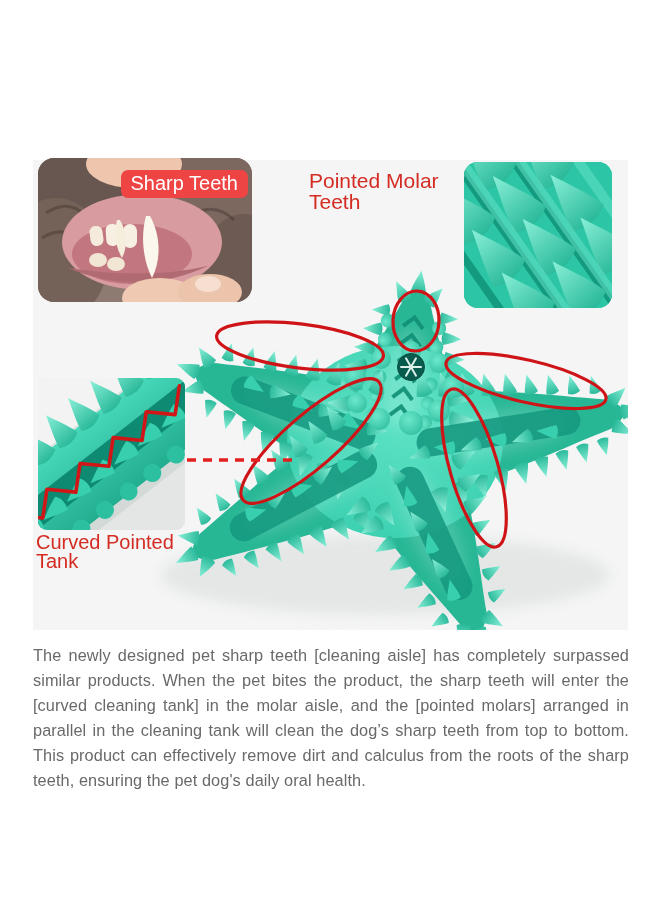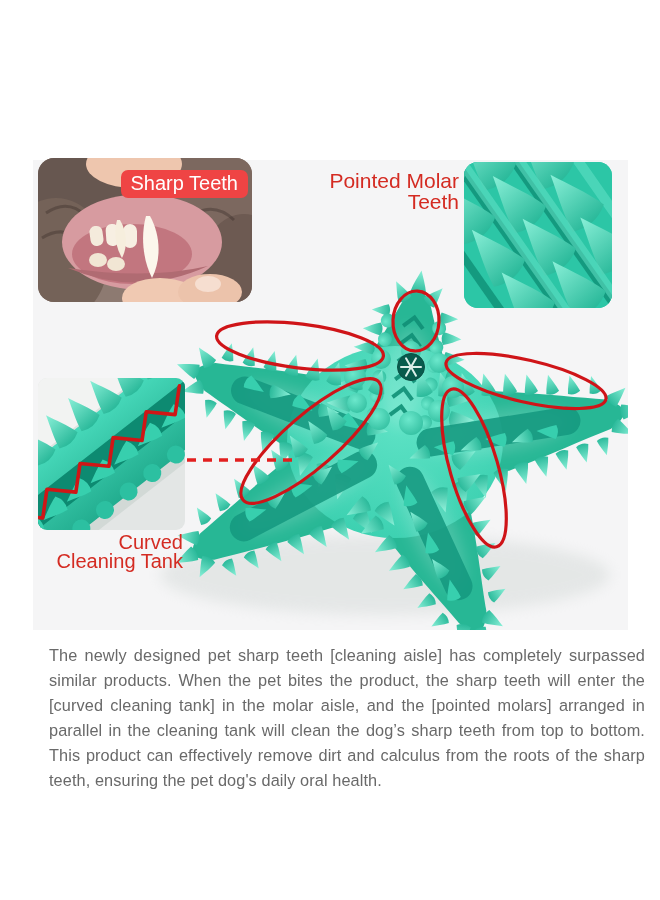--- a/index.html
+++ b/index.html
@@ -14,27 +14,27 @@
   #inset-mouth{left:38px;top:158px;width:214px;height:144px;border-radius:16px;}
   #inset-molar{left:464px;top:162px;width:148px;height:146px;border-radius:14px;}
   #inset-tank{left:38px;top:378px;width:147px;height:152px;border-radius:9px;}
   .pill{
     position:absolute;right:4px;top:12px;z-index:4;
     background:#ef4444;color:#ffffff;font-size:20px;line-height:24px;
     padding:1px 10px 3px;border-radius:7px;white-space:nowrap;
   }
   .red-heading{
     position:absolute;color:#d42b22;font-size:21px;line-height:21px;
-    text-align:right;z-index:4;
+    text-align:left;z-index:4;
   }
   #heading-molar{left:309px;top:170px;width:150px;}
   #heading-tank{left:36px;top:533px;width:147px;font-size:20px;line-height:19px;}
   .desc{
     position:absolute;left:33px;top:643px;width:596px;z-index:2;
-    color:#696969;font-size:16.3px;line-height:25px;text-align:justify;letter-spacing:.1px;margin-left:16px;
+    color:#696969;font-size:16.3px;line-height:25px;text-align:justify;letter-spacing:.1px;
   }
 </style>
 </head>
 <body>
 
 <div class="panel"></div>
 
 <svg id="toy-svg" viewBox="33 160 595 470">
   <defs>
     <radialGradient id="gTeal" gradientUnits="userSpaceOnUse" cx="400" cy="415" r="265">
@@ -348,15 +348,15 @@
           <use transform="translate(-2 8) rotate(-95) scale(1.0)" fill="#37cfae" href="#spk"></use>
           <use transform="translate(28 8) rotate(-95) scale(1.0)" fill="#37cfae" href="#spk"></use>
           <use transform="translate(58 8) rotate(-95) scale(1.0)" fill="#37cfae" href="#spk"></use>
           <use transform="translate(88 8) rotate(-95) scale(1.0)" fill="#37cfae" href="#spk"></use>
           <use transform="translate(118 8) rotate(-95) scale(1.0)" fill="#37cfae" href="#spk"></use>
           <polyline points="-126,8 -105,-12 -84,8 -63,-12 -42,8 -21,-12 0,8 21,-12 42,8 63,-12 84,8 105,-12" fill="none" stroke="#d01616" stroke-width="3.6" stroke-linejoin="round" stroke-linecap="round"></polyline>
         </g>
       </g>
   </svg>
 </div>
-<div class="red-heading" id="heading-tank">Curved Cleaning Tank</div>
+<div class="red-heading" id="heading-tank">Curved Pointed Tank</div>
 
 <div class="desc">The newly designed pet sharp teeth [cleaning aisle] has completely surpassed similar products. When the pet bites the product, the sharp teeth will enter the [curved cleaning tank] in the molar aisle, and the [pointed molars] arranged in parallel in the cleaning tank will clean the dog’s sharp teeth from top to bottom. This product can effectively remove dirt and calculus from the roots of the sharp teeth, ensuring the pet dog's daily oral health.</div>
 
 </body></html>

